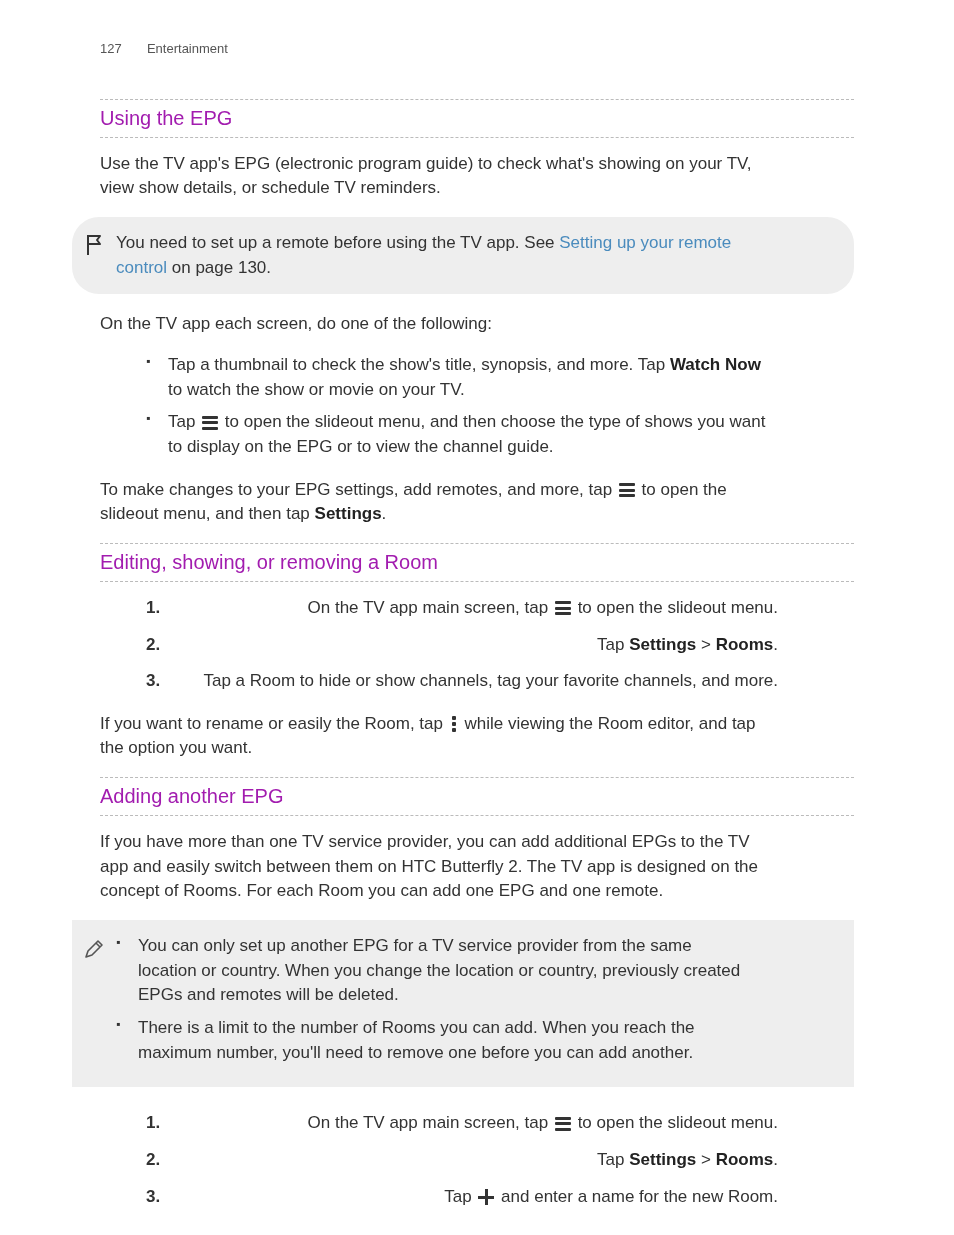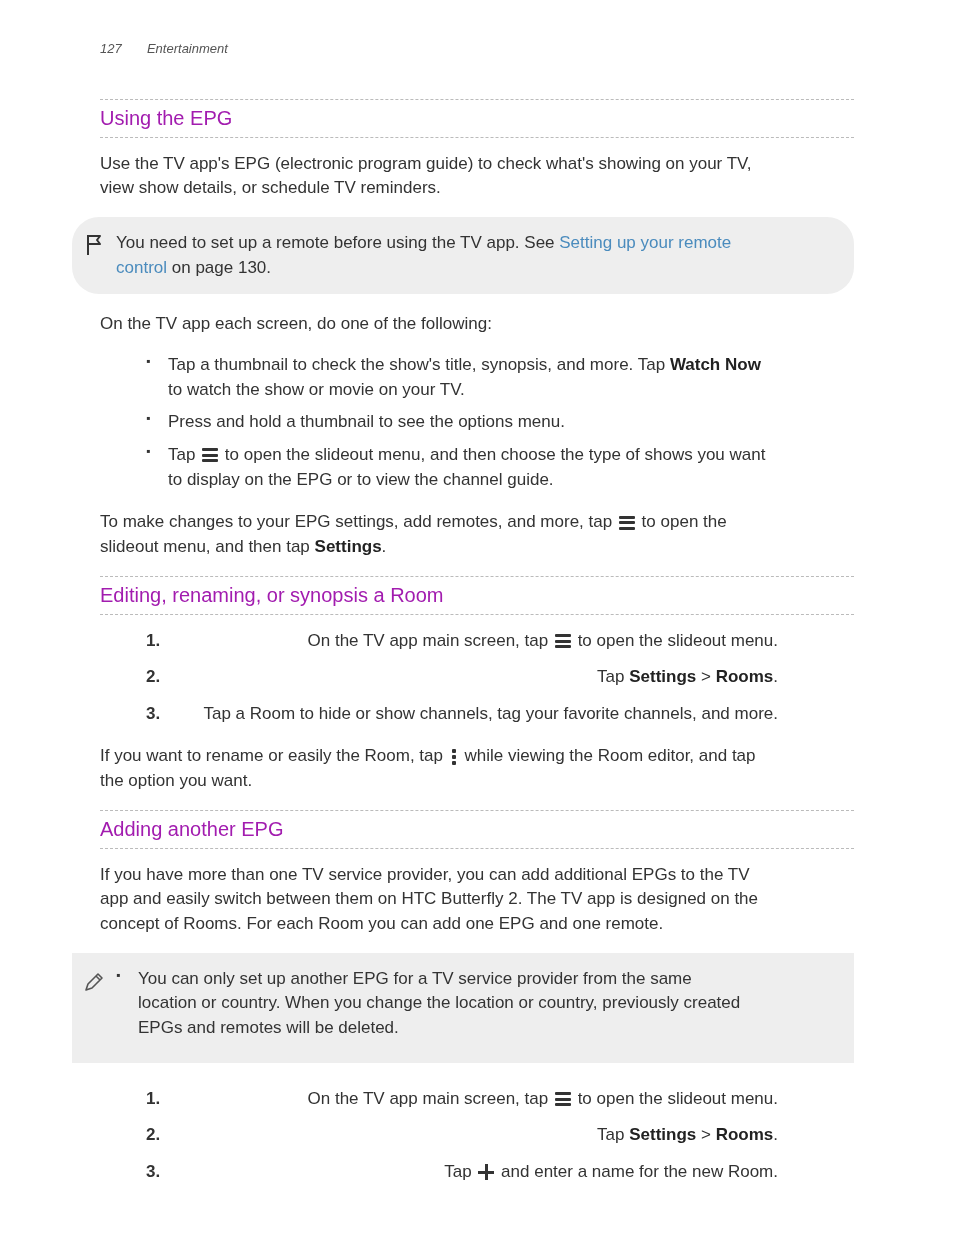--- a/index.html
+++ b/index.html
@@ -9,21 +9,20 @@
       color: #333;
       background: #fff;
       width: 954px;
       padding: 40px 100px 80px 100px;
       line-height: 1.45;
     }
     .page-header {
       font-size: 13px;
       color: #555;
       margin-bottom: 40px;
-      font-style: italic;
     }
     .page-header .sep { display:inline-block; width:18px; }
     .section-heading {
       color: #a21caf;
       font-size: 20px;
       font-weight: 400;
       border-top: 1px dashed #bbb;
       border-bottom: 1px dashed #bbb;
       padding: 4px 0;
       margin: 8px 0 14px 0;
@@ -170,31 +169,30 @@
     <span>You need to set up a remote before using the TV app. See </span><a href="#" class="link">Setting up your remote control</a><span> on page 130.</span>
   </div>
 </div>
 
 <p class="para">On the TV app each screen, do one of the following:</p>
 
 <ul class="bullets">
   <li>
     <span>Tap a thumbnail to check the show's title, synopsis, and more. Tap </span><span class="bold">Watch Now</span><span> to watch the show or movie on your TV.</span>
   </li>
-  <li>Press and hold a thumbnail to see the options menu.</li>
   <li>
     <span>Tap </span><span class="menu-icon"><span></span></span><span> to open the slideout menu, and then choose the type of shows you want to display on the EPG or to view the channel guide.</span>
   </li>
 </ul>
 
 <p class="para">
   <span>To make changes to your EPG settings, add remotes, and more, tap </span><span class="menu-icon"><span></span></span><span> to open the slideout menu, and then tap </span><span class="bold">Settings</span><span>.</span>
 </p>
 
-<h2 class="section-heading">Editing, renaming, or synopsis a Room</h2>
+<h2 class="section-heading">Editing, showing, or removing a Room</h2>
 
 <ol class="steps">
   <li>
     <span>On the TV app main screen, tap </span><span class="menu-icon"><span></span></span><span> to open the slideout menu.</span>
   </li>
   <li>
     <span>Tap </span><span class="bold">Settings</span><span> &gt; </span><span class="bold">Rooms</span><span>.</span>
   </li>
   <li>Tap a Room to hide or show channels, tag your favorite channels, and more.</li>
 </ol>
@@ -207,20 +205,21 @@
 <p class="para">If you have more than one TV service provider, you can add additional EPGs to the TV app and easily switch between them on HTC Butterfly 2. The TV app is designed on the concept of Rooms. For each Room you can add one EPG and one remote.</p>
 
 <div class="pencil-note">
   <div class="pencil-col">
     <svg class="pencil-svg" viewBox="0 0 22 22">
         <path d="M3 19 l2 -6 10 -10 4 4 -10 10 -6 2 z M13 5 l4 4" fill="none" stroke="#555" stroke-width="1.6" stroke-linejoin="round"></path>
       </svg>
   </div>
   <ul class="bullets">
     <li>You can only set up another EPG for a TV service provider from the same location or country. When you change the location or country, previously created EPGs and remotes will be deleted.</li>
+    <li>There is a limit to the number of Rooms you can add. When you reach the maximum number, you'll need to remove one before you can add another.</li>
   </ul>
 </div>
 
 <ol class="steps">
   <li>
     <span>On the TV app main screen, tap </span><span class="menu-icon"><span></span></span><span> to open the slideout menu.</span>
   </li>
   <li>
     <span>Tap </span><span class="bold">Settings</span><span> &gt; </span><span class="bold">Rooms</span><span>.</span>
   </li>

